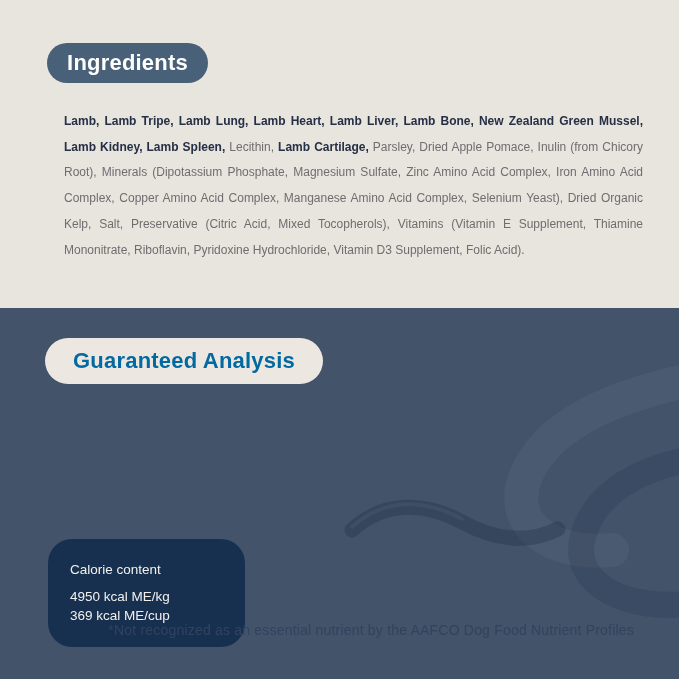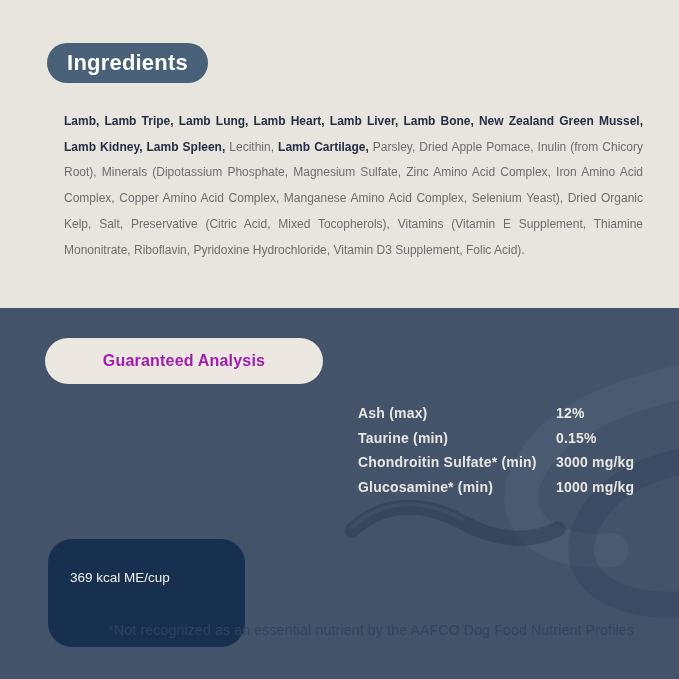--- a/index.html
+++ b/index.html
@@ -34,21 +34,21 @@
     position:absolute;left:0;top:308px;width:679px;height:371px;
     background:#42536a;
   }
   .waves{position:absolute;left:0;top:0;width:679px;height:371px;}
   .pill-cream{
     position:absolute;left:45px;top:30px;width:278px;height:46px;
     background:#ece8e1;border-radius:24px;
     display:flex;align-items:center;justify-content:center;
   }
   .pill-cream span{
-    color:#a21caf;font-size:16px;font-weight:700;letter-spacing:.2px;
+    color:#0369a1;font-size:22px;font-weight:700;letter-spacing:.2px;
   }
   .ga-col{
     position:absolute;top:93px;display:grid;grid-auto-rows:24.6px;align-items:center;
     font-size:14px;font-weight:700;color:#e9e6e1;letter-spacing:.2px;
   }
   .ga-col-left{left:55px;grid-template-columns:203px auto;}
   .ga-col-right{left:358px;grid-template-columns:198px auto;}
   .calorie-box{
     position:absolute;left:48px;top:231px;width:197px;height:108px;
     background:#17304f;border-radius:24px;box-sizing:border-box;
@@ -80,30 +80,22 @@
     <path d="M700,150 C640,158 595,185 583,228 C570,276 625,305 700,295" fill="none" stroke="rgba(23,38,60,0.16)" stroke-width="26" stroke-linecap="round"></path>
     <path d="M352,222 C385,192 425,194 462,214 C495,232 528,236 558,221" fill="none" stroke="rgba(23,38,60,0.28)" stroke-width="15" stroke-linecap="round"></path>
     <path d="M352,219 C385,189 425,191 462,211" fill="none" stroke="rgba(235,240,250,0.05)" stroke-width="4" stroke-linecap="round"></path>
   </svg>
 
   <div class="pill-cream">
     <span>Guaranteed Analysis</span>
   </div>
 
 
-  <div class="ga-col ga-col-right">
-    <div>Ash (max)</div>
-    <div>12%</div>
-    <div>Taurine (min)</div>
-    <div>0.15%</div>
-    <div>Chondroitin Sulfate* (min)</div>
-    <div>3000 mg/kg</div>
-    <div>Glucosamine* (min)</div>
-    <div>1000 mg/kg</div>
-  </div>
 
   <div class="calorie-box">
+    <div class="cal-line">Calorie content</div>
     <div class="cal-gap"></div>
+    <div class="cal-line">4950 kcal ME/kg</div>
     <div class="cal-line">369 kcal ME/cup</div>
   </div>
 
   <div class="footnote">*Not recognized as an essential nutrient by the AAFCO Dog Food Nutrient Profiles</div>
 </div>
 
 </body></html>

